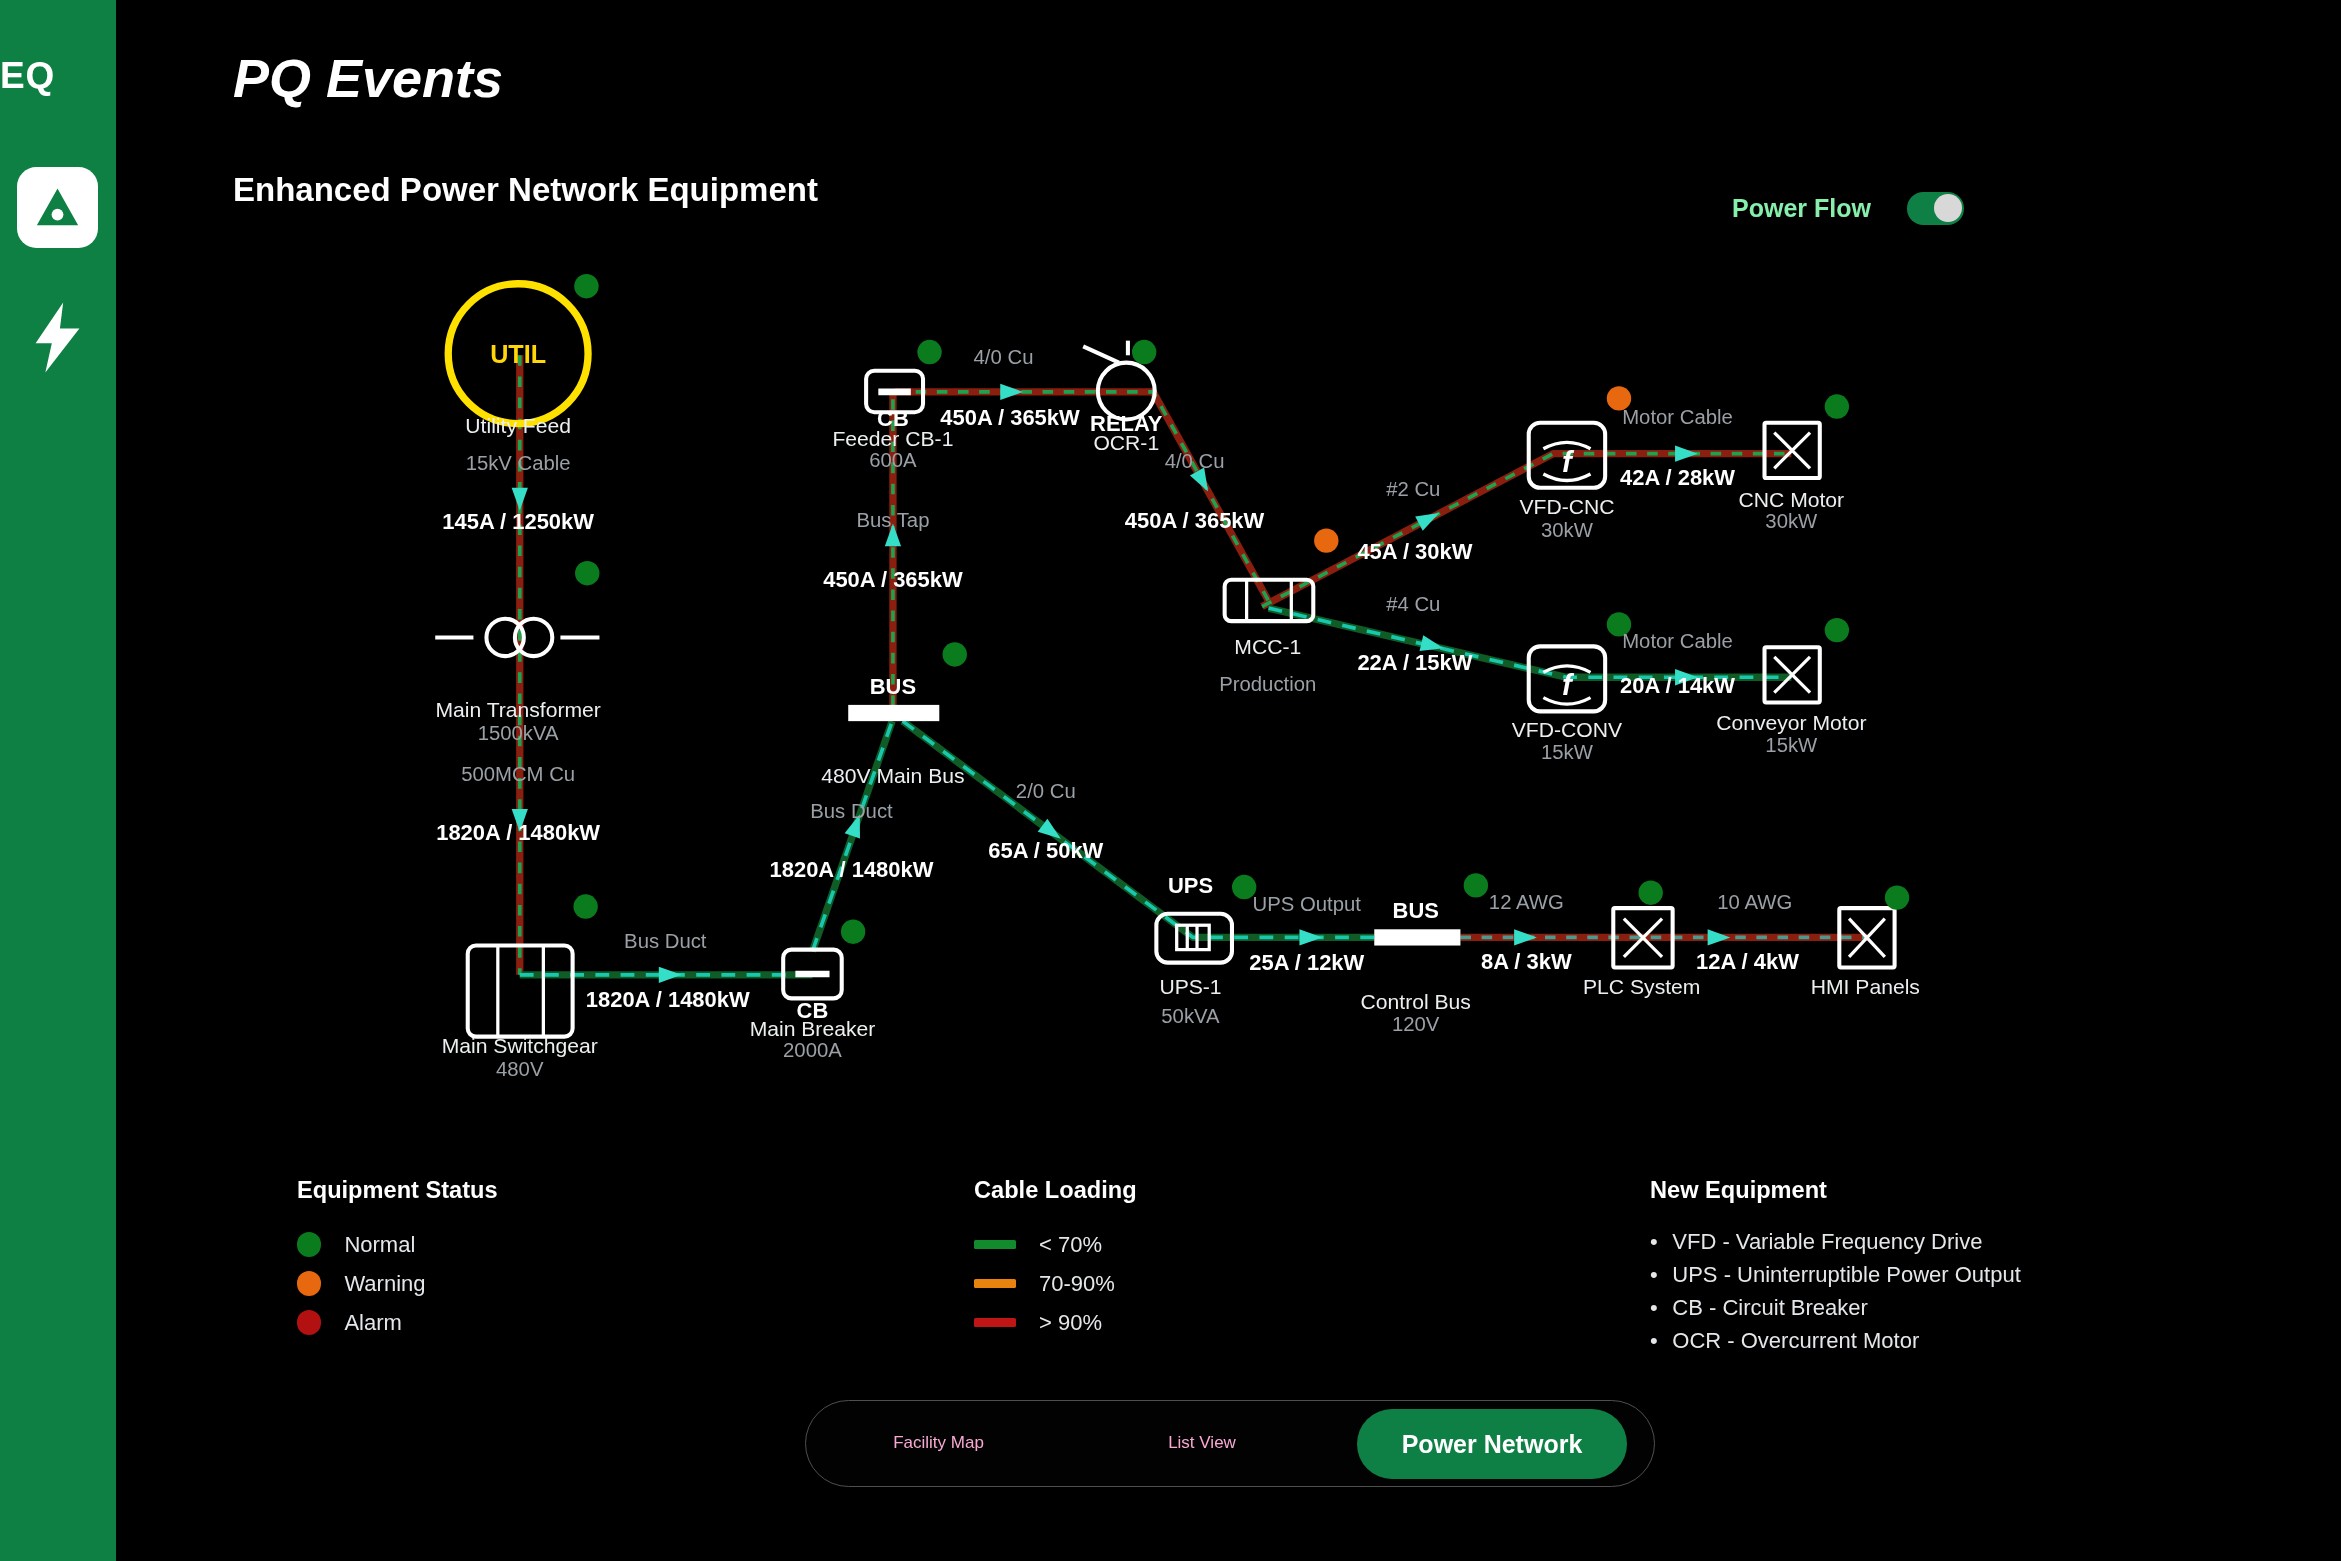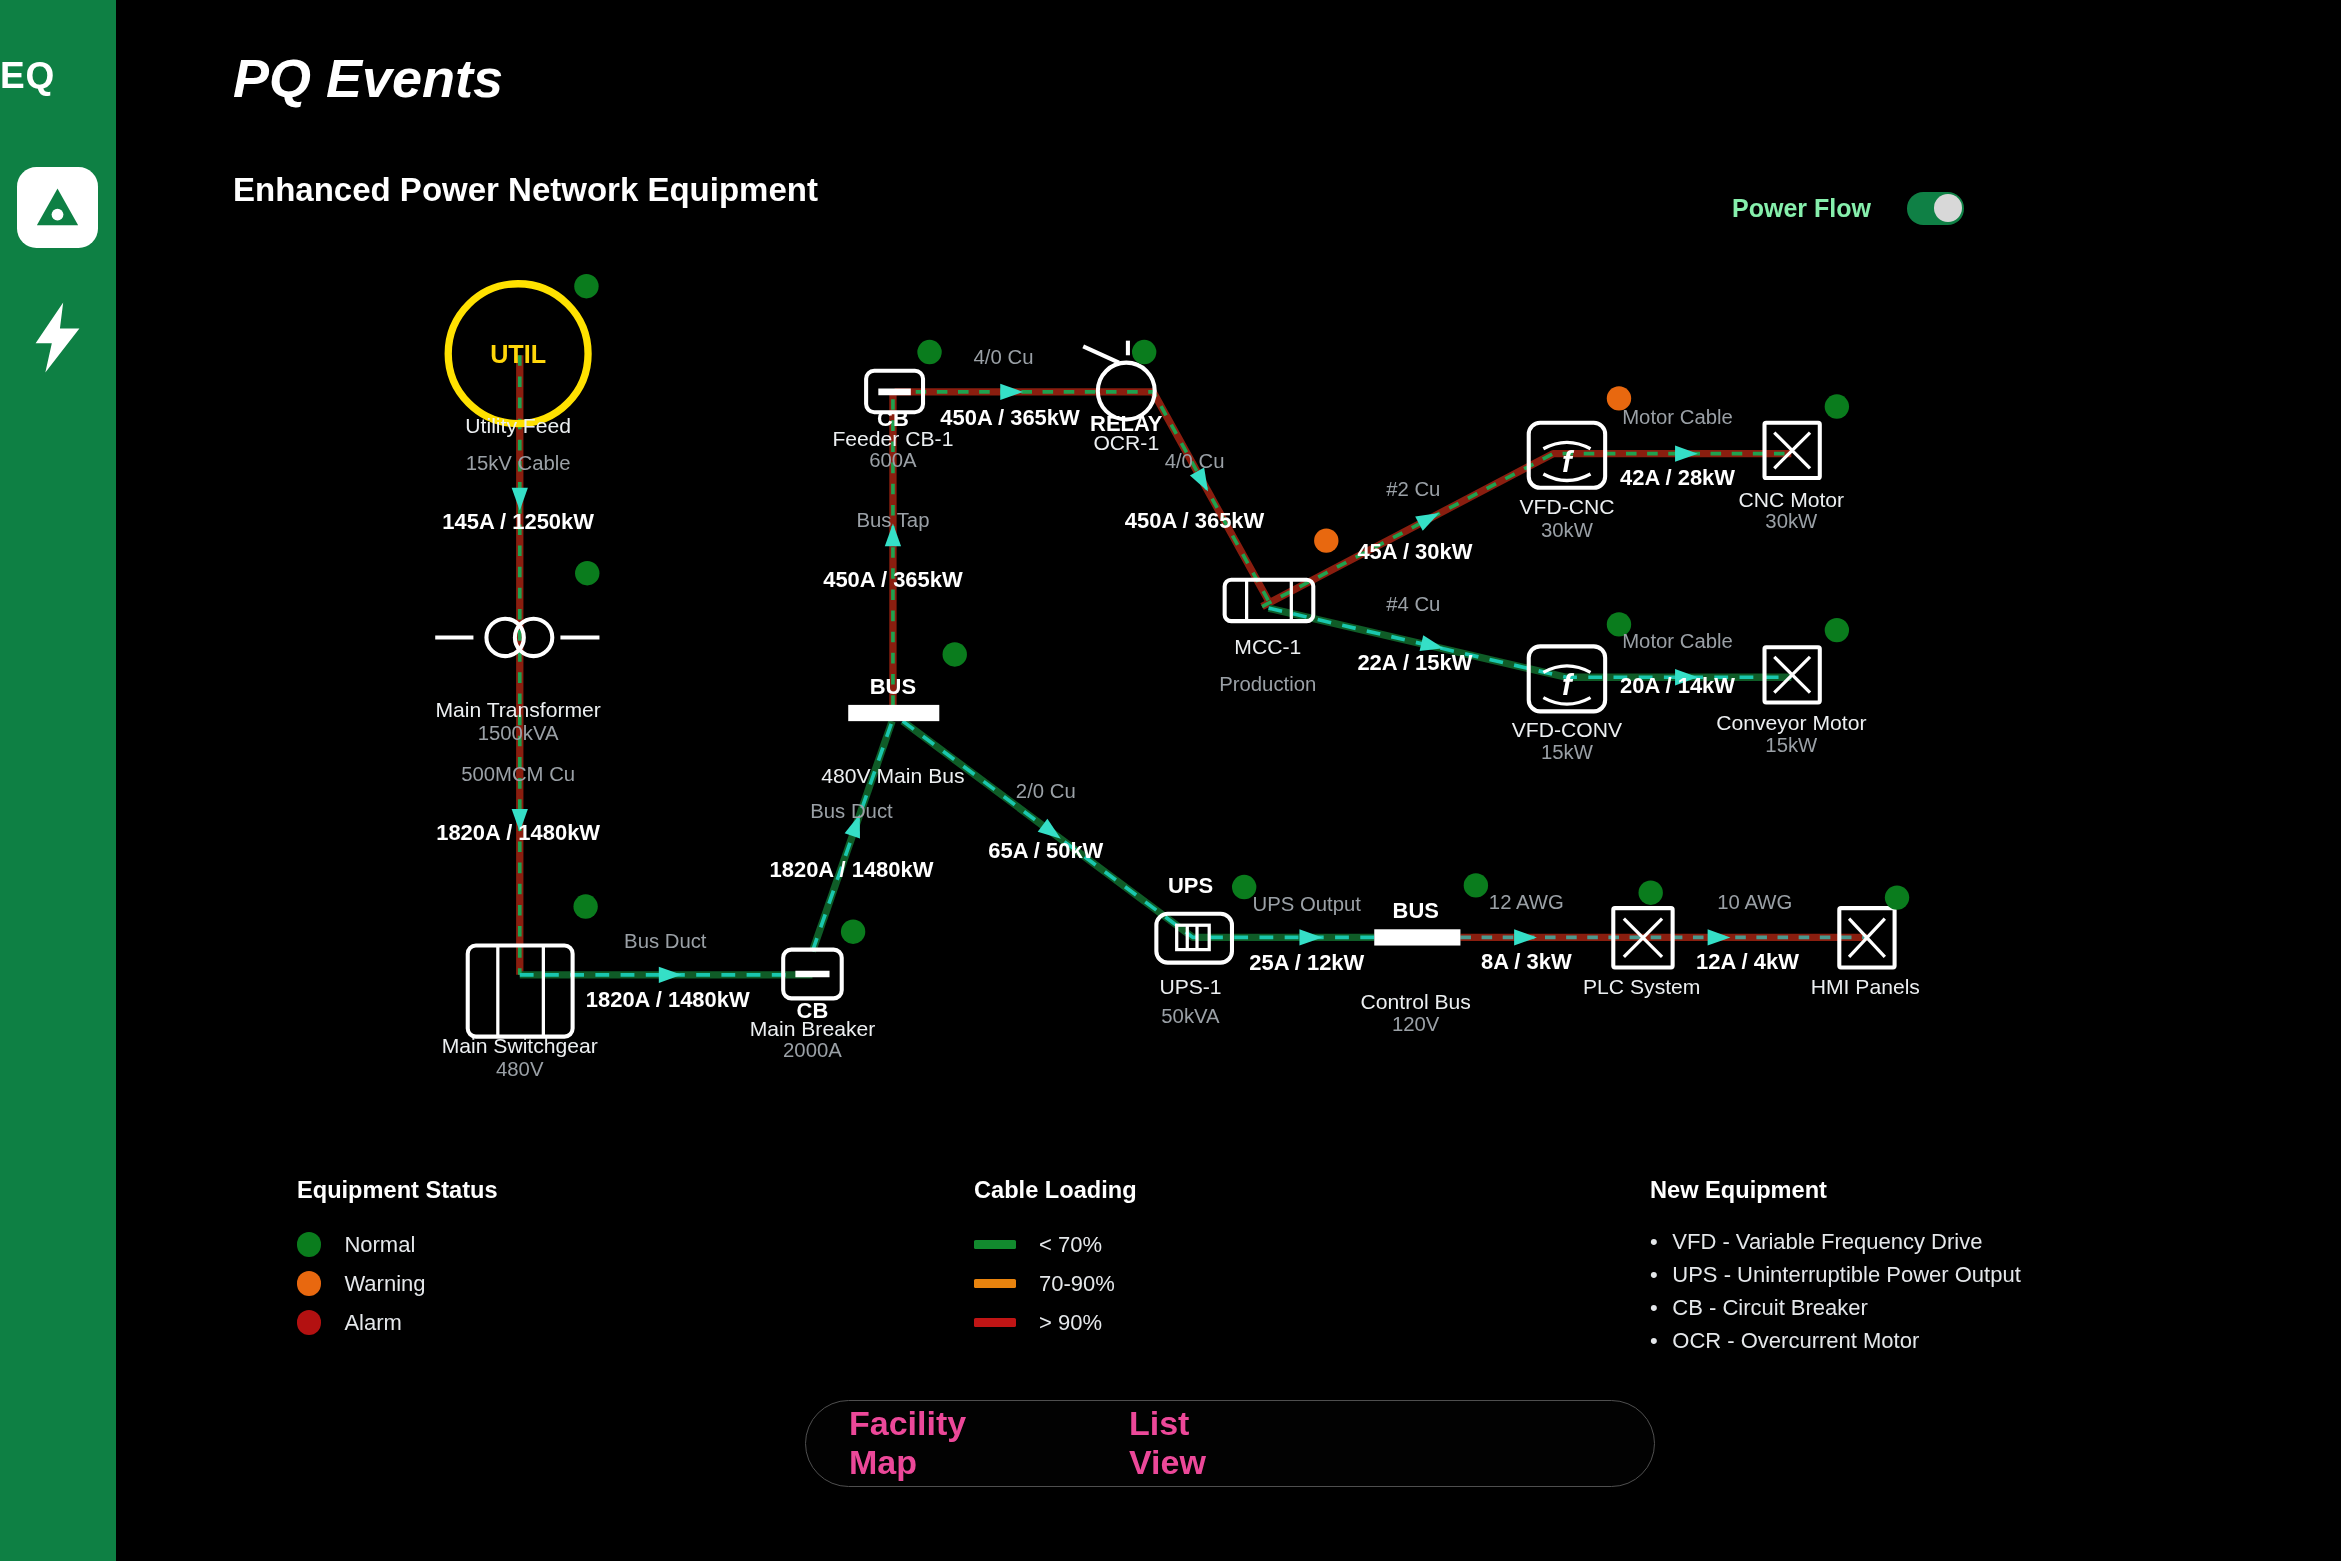--- a/index.html
+++ b/index.html
@@ -52,21 +52,21 @@
   .lbar { width:42px; height:9.8px; border-radius:1.6px; margin-right:23px; }
   .dot-normal { background:#0a7c1d; } .dot-warning { background:#e8680f; } .dot-alarm { background:#b31111; }
   .bar-low { background:#128a2e; } .bar-mid { background:#e8830e; } .bar-high { background:#c01515; }
   .bullet-list .lrow { height:33px; }
   .bullet:before { content:"•"; margin-right:14.6px; color:#e4e7ea; }
 
   
   .tabbar { position:absolute; left:805px; top:1400px; width:850px; height:87px;
             border:1.6px solid #4f4f4f; border-radius:44px; background:#020202; }
   .tab { position:absolute; top:0; height:84px; display:flex; align-items:center; justify-content:center;
-         color:#ec4899; font-size:34px; font-weight:700; cursor:pointer; }
+         color:#f9a8d4; font-size:17px; font-weight:400; cursor:pointer; }
   .tab-pill { position:absolute; left:551px; top:8.1px; width:270px; height:70px; border-radius:35px;
               background:#0f8045; display:flex; align-items:center; justify-content:center;
               color:#fff; font-size:25px; font-weight:700; cursor:pointer; }
 </style>
 </head>
 <body>
 
 <div class="sidebar">
   <div class="logo">EQ</div>
   <div class="side-btn active" style="top:167px;">
@@ -351,14 +351,15 @@
     <span>CB - Circuit Breaker</span>
   </div>
   <div class="lrow bullet">
     <span>OCR - Overcurrent Motor</span>
   </div>
 </div>
 
 <div class="tabbar">
   <div class="tab" style="left:43px; width:179px;">Facility Map</div>
   <div class="tab" style="left:323px; width:146px;">List View</div>
+  <div class="tab-pill">Power Network</div>
 </div>
 
 
 </body></html>

